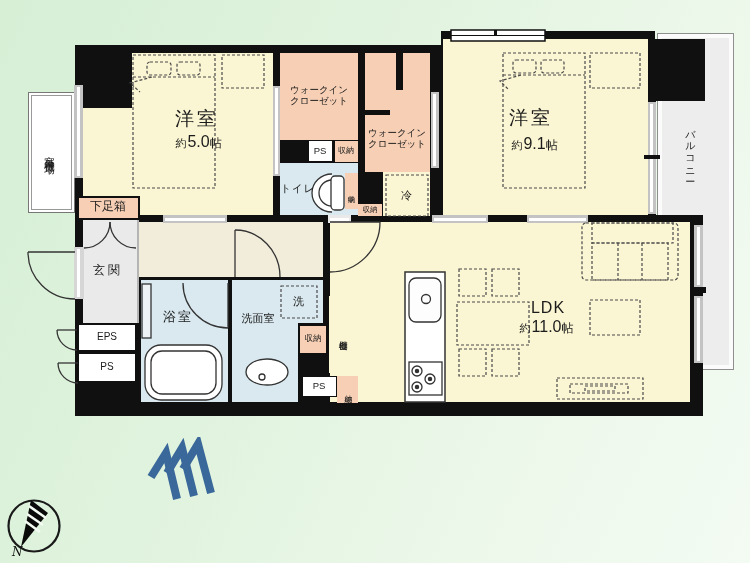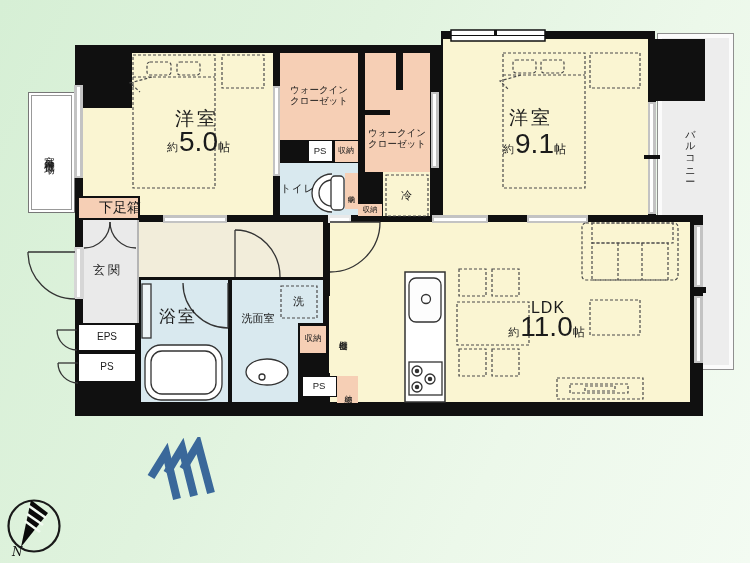--- a/index.html
+++ b/index.html
@@ -15,21 +15,21 @@
   .pink{background:#f6cfb5;}
   .blue{background:#d9e9ef;}
   .beige{background:#f2edda;}
   .egray{background:#eaeaea;}
   .wbox{background:#ffffff;border:2px solid #101010;box-sizing:border-box;}
   .wbox-thin{background:#ffffff;border:1px solid #101010;box-sizing:border-box;}
   .lbl{position:absolute;transform:translate(-50%,-50%);white-space:nowrap;
        line-height:1.15;text-align:center;letter-spacing:1px;}
   .vert{writing-mode:vertical-rl;letter-spacing:2px;}
   .sz-s{font-size:11px;}
-  .sz-b{font-size:28px;letter-spacing:0;}
+  .sz-b{font-size:16px;letter-spacing:0;}
   .sz-u{font-size:12px;}
   .two-line span{display:block;}
   .logo-text{position:absolute;transform:translate(-50%,-50%);
      font-size:40px;font-weight:600;letter-spacing:6px;color:#3a689a;white-space:nowrap;}
   .north{position:absolute;font-family:"DejaVu Serif","Liberation Serif",serif;
      font-style:italic;font-size:12px;color:#101010;}
   svg{position:absolute;left:0;top:0;}
 </style>
 </head>
 <body>
@@ -217,25 +217,25 @@
       <span>クローゼット</span>
   </div>
   <div class="lbl" style="left:298px;top:188px;font-size:10.5px;">トイレ</div>
   <div class="lbl" style="left:320px;top:151px;font-size:9.5px;letter-spacing:0;">PS</div>
   <div class="lbl" style="left:346px;top:151px;font-size:8px;letter-spacing:0;">収納</div>
   <div class="lbl vert" style="left:351px;top:190px;font-size:7px;letter-spacing:0;">収納</div>
   <div class="lbl" style="left:370px;top:210px;font-size:7.5px;letter-spacing:0;">収納</div>
   <div class="lbl" style="left:407px;top:195px;font-size:11px;">冷</div>
   <div class="lbl vert" style="left:690px;top:150px;font-size:10px;">バルコニー</div>
   <div class="lbl vert" style="left:50px;top:153px;font-size:10.5px;">室外機置場</div>
-  <div class="lbl" style="left:108px;top:207px;font-size:14px;letter-spacing:0;margin-left:12px;">下足箱</div>
+  <div class="lbl" style="left:108px;top:207px;font-size:12px;letter-spacing:0;">下足箱</div>
   <div class="lbl" style="left:108px;top:271px;font-size:12px;letter-spacing:3px;">玄関</div>
   <div class="lbl" style="left:107px;top:337px;font-size:10px;letter-spacing:0;">EPS</div>
   <div class="lbl" style="left:107px;top:367px;font-size:10px;letter-spacing:0;">PS</div>
-  <div class="lbl" style="left:178px;top:317px;font-size:17px;letter-spacing:2px;">浴室</div>
+  <div class="lbl" style="left:178px;top:317px;font-size:13px;letter-spacing:2px;">浴室</div>
   <div class="lbl" style="left:258px;top:318px;font-size:11px;letter-spacing:0;">洗面室</div>
   <div class="lbl" style="left:299px;top:301px;font-size:11px;">洗</div>
   <div class="lbl" style="left:313px;top:339px;font-size:8.5px;letter-spacing:0;">収納</div>
   <div class="lbl" style="left:319px;top:386px;font-size:9.5px;letter-spacing:0;">PS</div>
   <div class="lbl vert" style="left:348px;top:389px;font-size:8px;letter-spacing:0;">収納</div>
   <div class="lbl vert" style="left:343px;top:334px;font-size:9px;letter-spacing:0;">食器棚</div>
 
   <svg style="left:146px;top:437px;" width="72" height="70" viewBox="0 0 72 70">
     <g stroke="#3a689a" stroke-width="8" fill="none" stroke-linejoin="miter">
       <path d="M5,40 L20,16 L31,62"></path>

